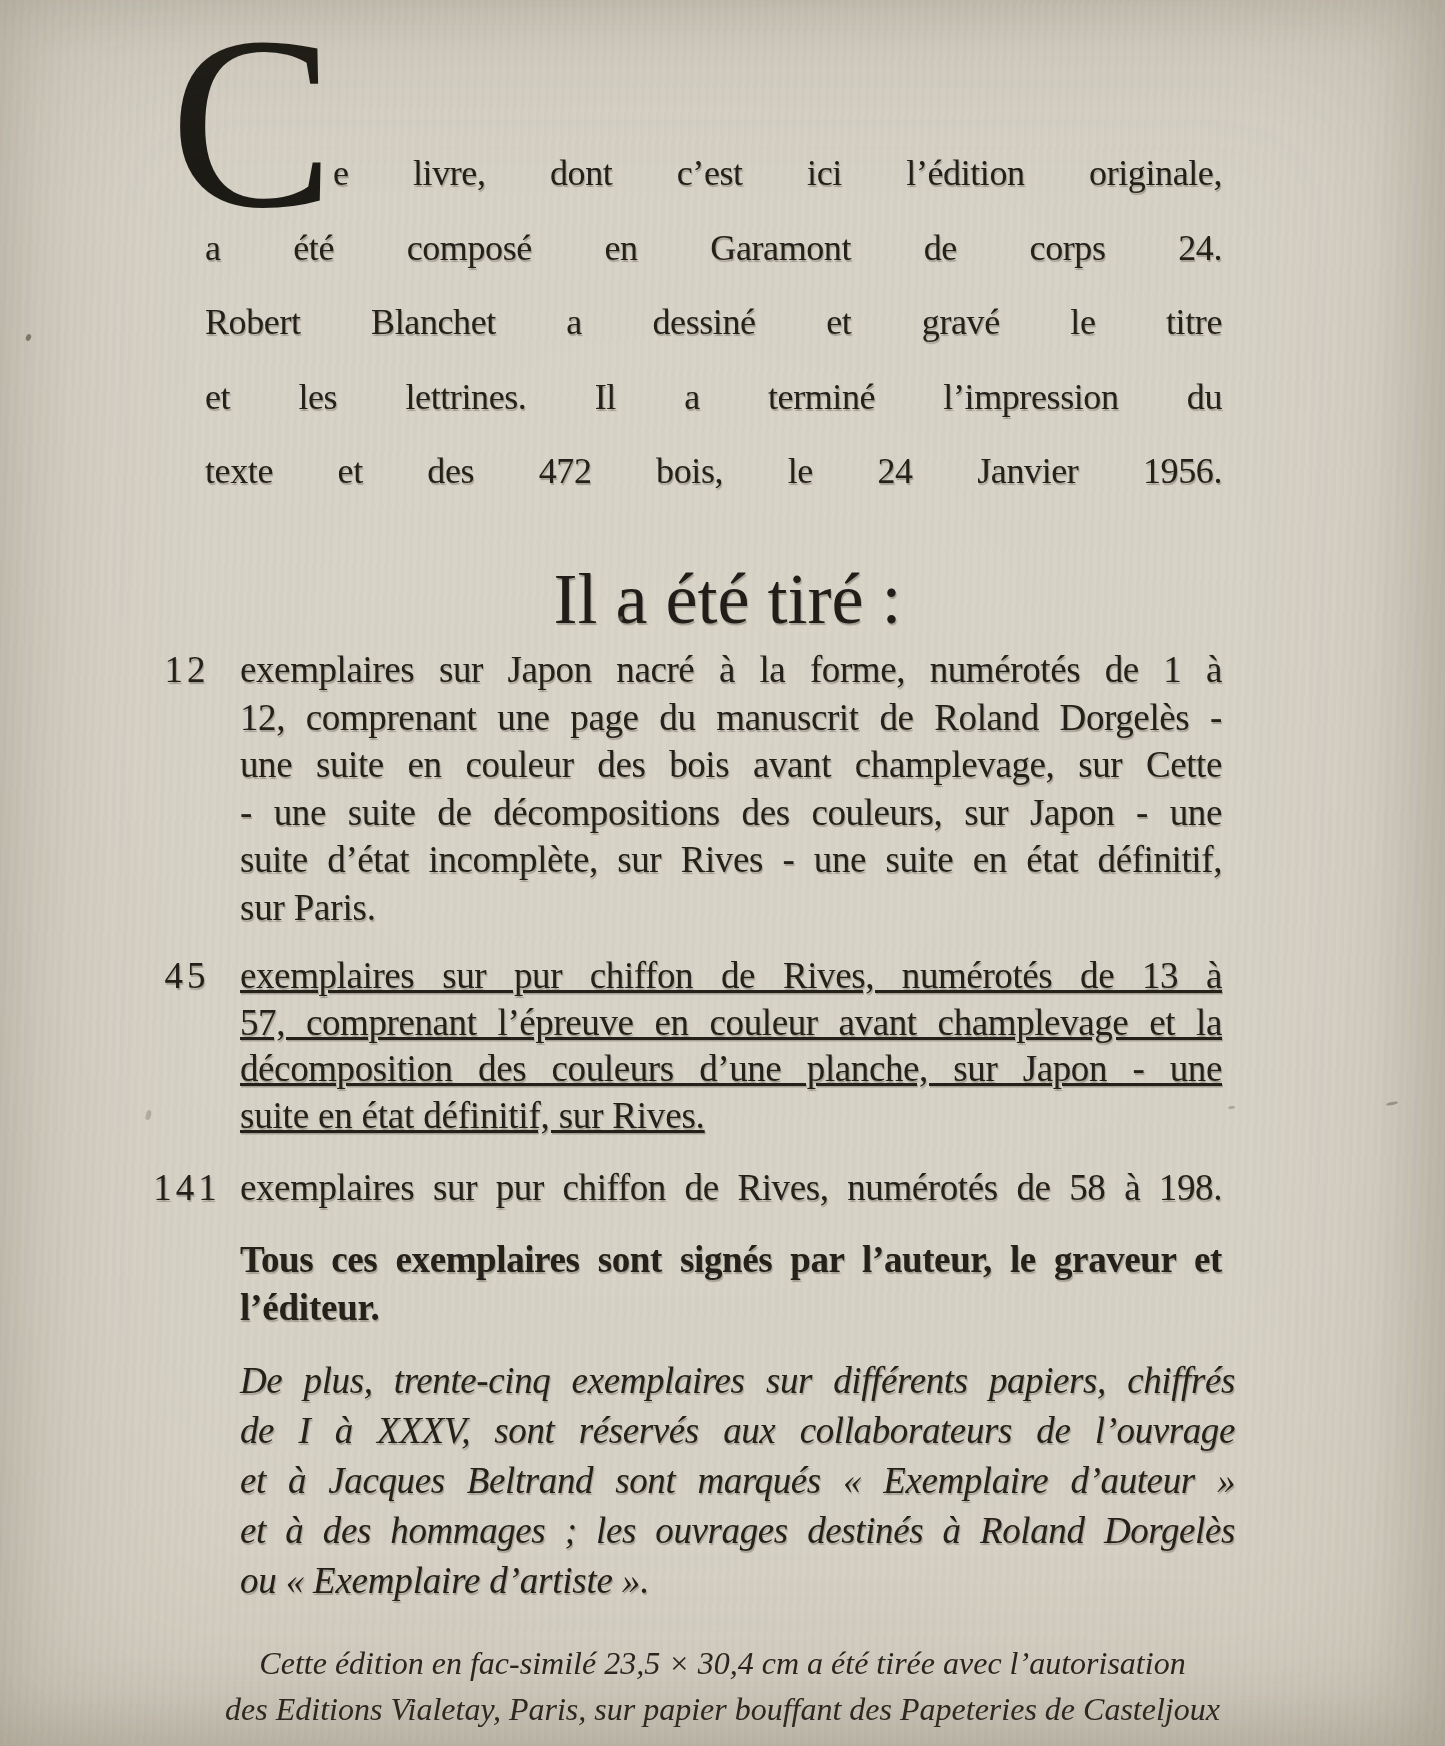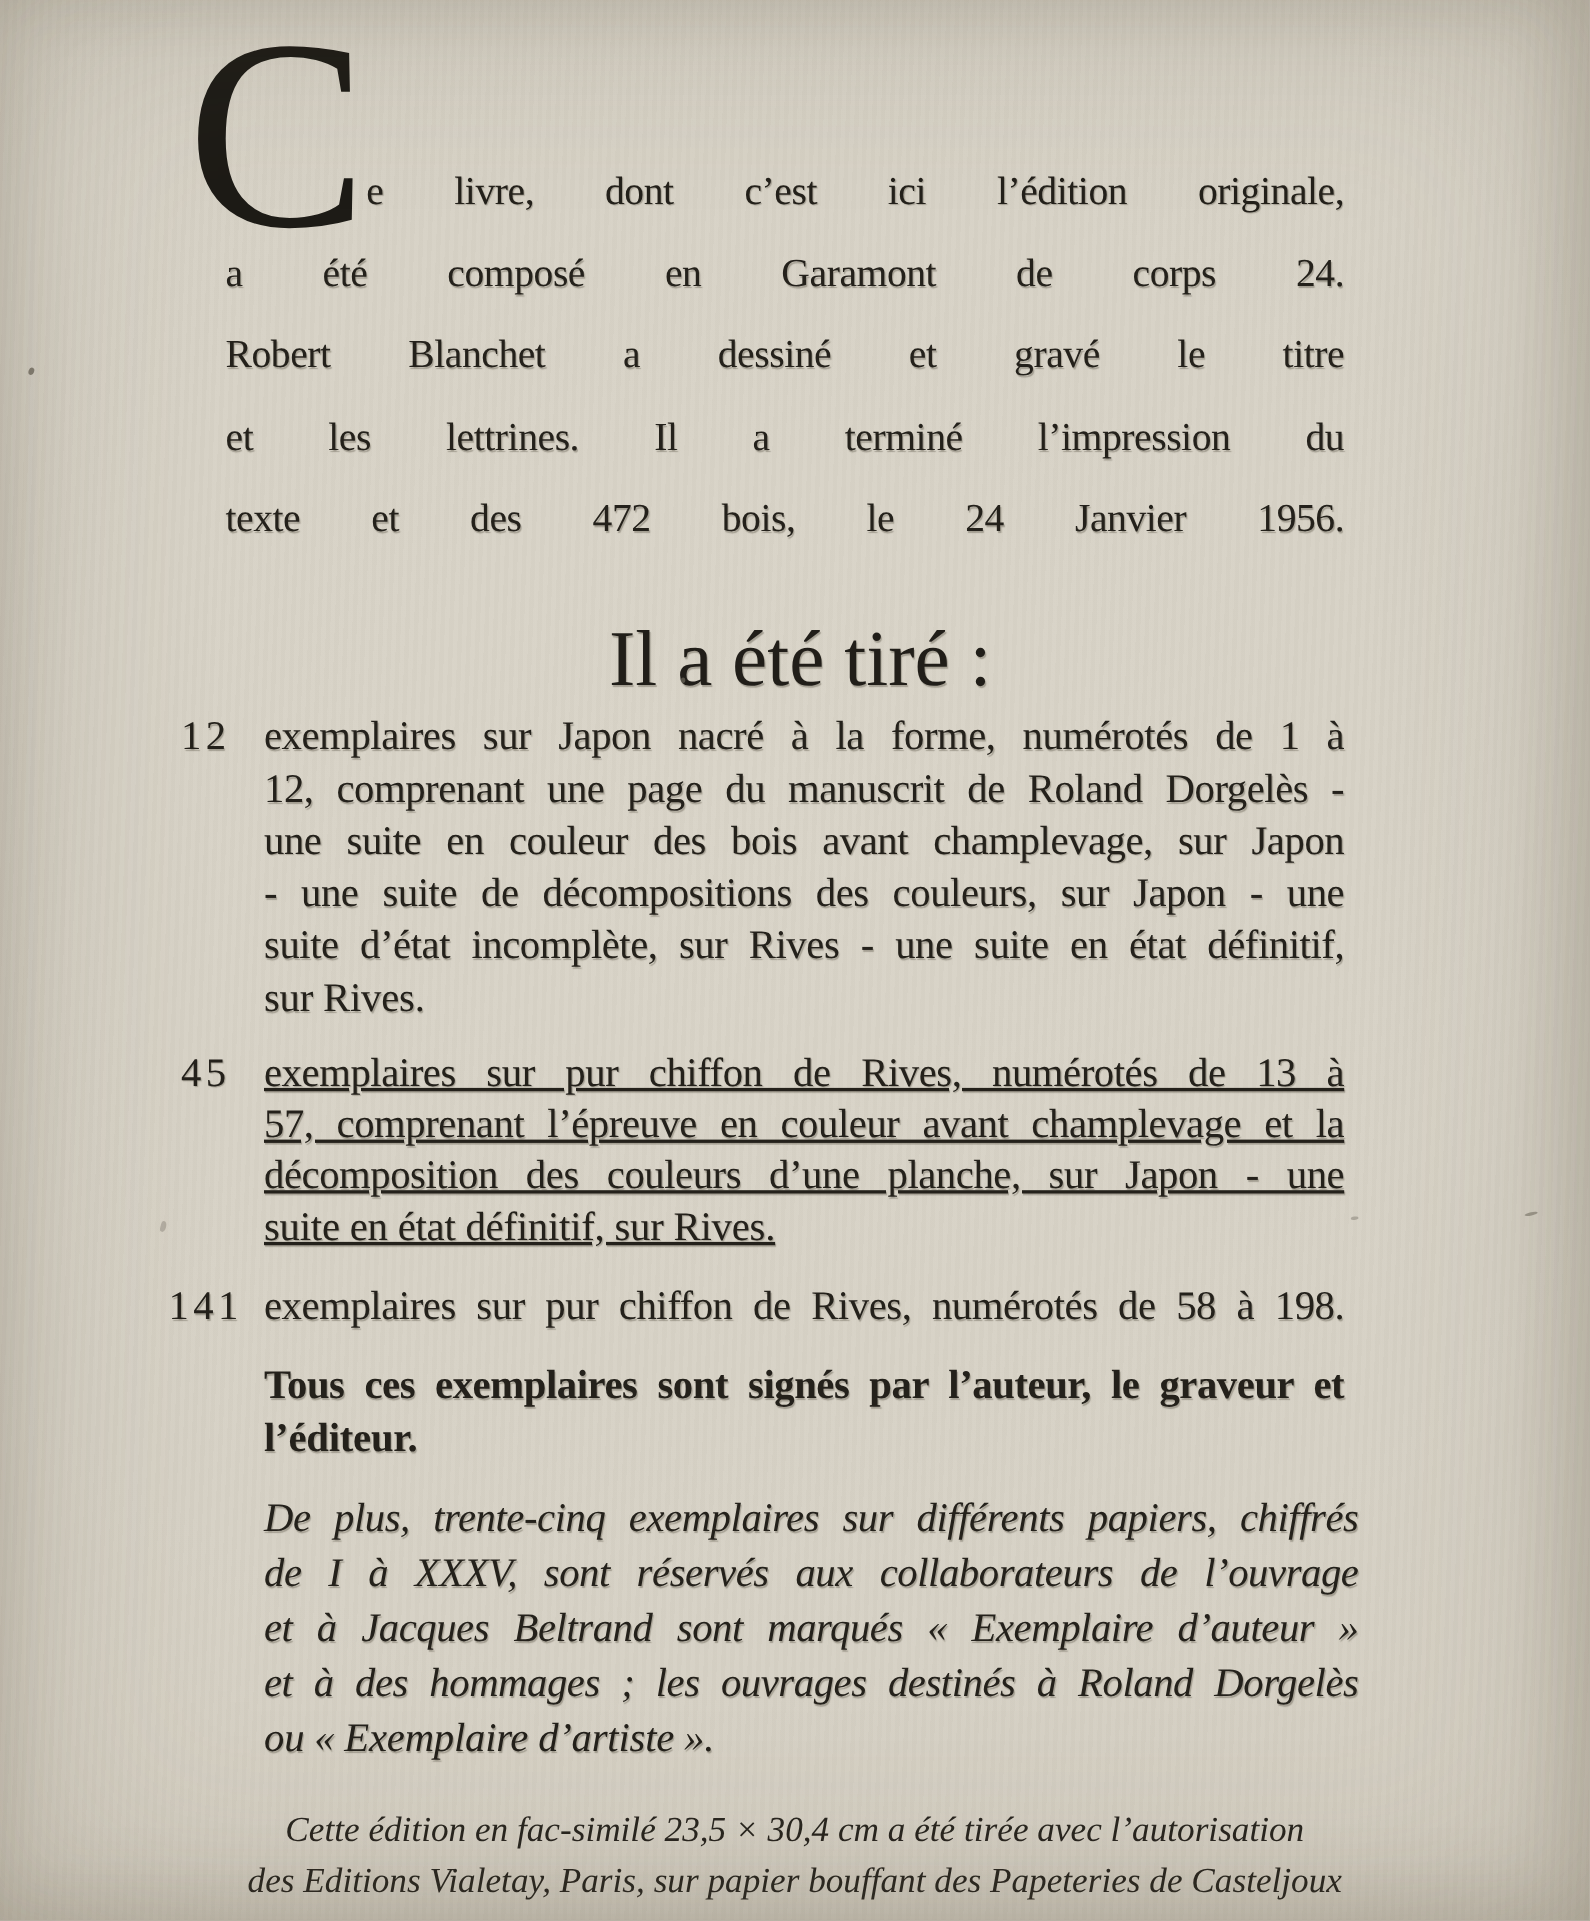--- a/index.html
+++ b/index.html
@@ -150,24 +150,24 @@
     <div class="jline">et les lettrines. Il a terminé l’impression du</div>
     <div class="jline">texte et des 472 bois, le 24 Janvier 1956.</div>
   </div>
 
   <div class="heading ink">Il a été tiré :</div>
 
   <div class="item item-1 ink">
     <span class="num">12</span>
     <div class="jline">exemplaires sur Japon nacré à la forme, numérotés de 1 à</div>
     <div class="jline">12, comprenant une page du manuscrit de Roland Dorgelès -</div>
-    <div class="jline">une suite en couleur des bois avant champlevage, sur Japon</div>
+    <div class="jline">une suite en couleur des bois avant champlevage, sur Cette</div>
     <div class="jline">- une suite de décompositions des couleurs, sur Japon - une</div>
     <div class="jline">suite d’état incomplète, sur Rives - une suite en état définitif,</div>
-    <div class="lline">sur Rives.</div>
+    <div class="lline">sur Paris.</div>
   </div>
 
   <div class="item item-2 ink">
     <span class="num">45</span>
     <div class="jline">exemplaires sur pur chiffon de Rives, numérotés de 13 à</div>
     <div class="jline">57, comprenant l’épreuve en couleur avant champlevage et la</div>
     <div class="jline">décomposition des couleurs d’une planche, sur Japon - une</div>
     <div class="lline">suite en état définitif, sur Rives.</div>
   </div>
 

